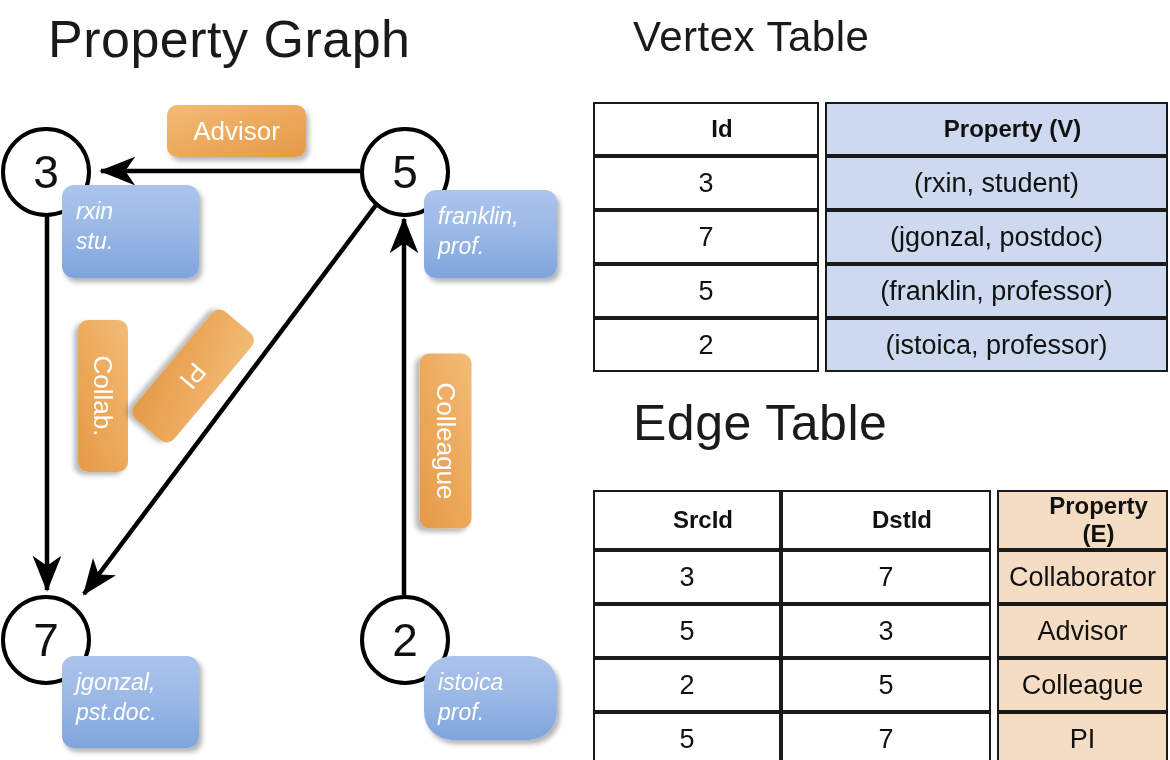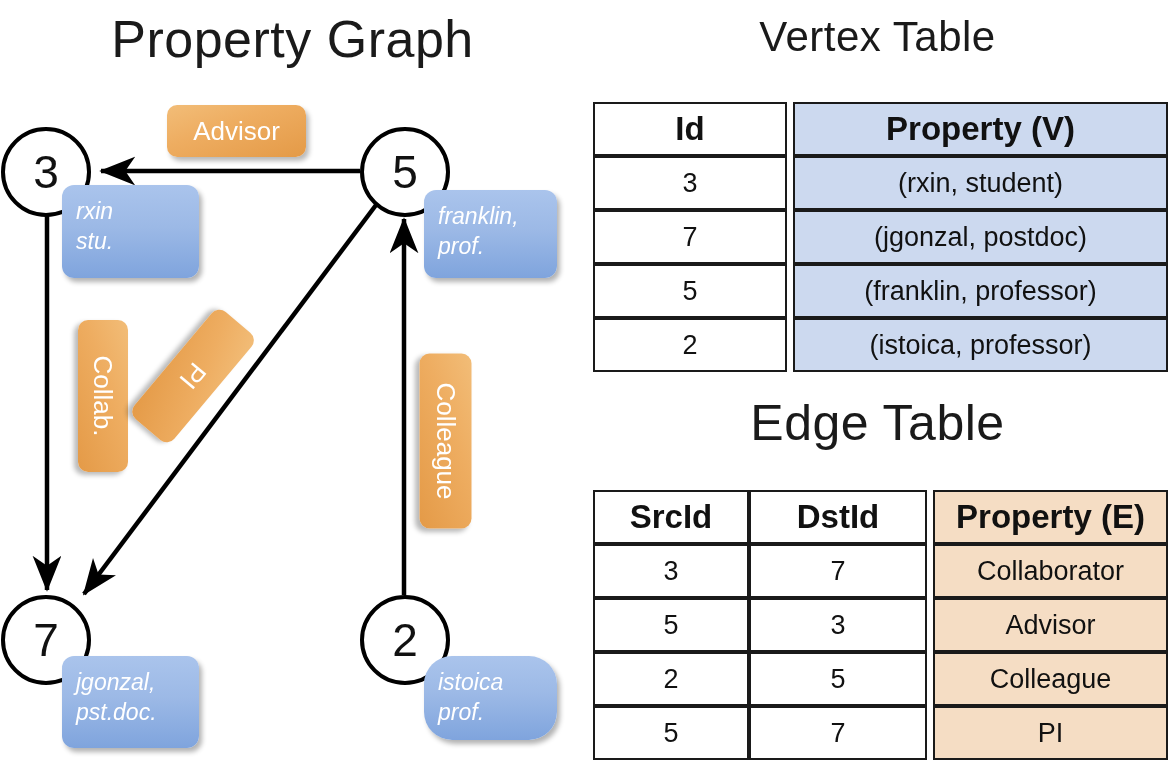--- a/index.html
+++ b/index.html
@@ -17,21 +17,21 @@
   }
 
   
   .section-title {
     position: absolute;
     font-family: "Liberation Sans", sans-serif;
     font-weight: 300;
     letter-spacing: 0.5px;
     color: #1a1a1a;
     white-space: nowrap;
-    text-align: center;
+    margin-left: 48px;
   }
   #title-property-graph {
     left: 0px; top: 8px; width: 585px;
     font-size: 52px; line-height: 62px;
   }
   #title-vertex-table {
     left: 585px; top: 6px; width: 585px;
     font-size: 42px; line-height: 62px;
   }
   #title-edge-table {
@@ -114,21 +114,22 @@
     text-align: center;
     font-family: "Liberation Sans", sans-serif;
     font-weight: 300;
     font-size: 27px;
     color: #111;
     padding: 0;
     vertical-align: middle;
   }
   .data-table th {
     font-weight: 700;
-    font-size: 33px;
+    font-size: 24px;
+    padding-left: 32px;
   }
   .col-gap {
     border: none !important;
     width: 6px;
     background: #ffffff;
   }
   .prop-v { background: #ccd9ef; }
   .prop-e { background: #f5ddc4; }
 
   #vertex-table { left: 593px; top: 102px; width: 575px; }

